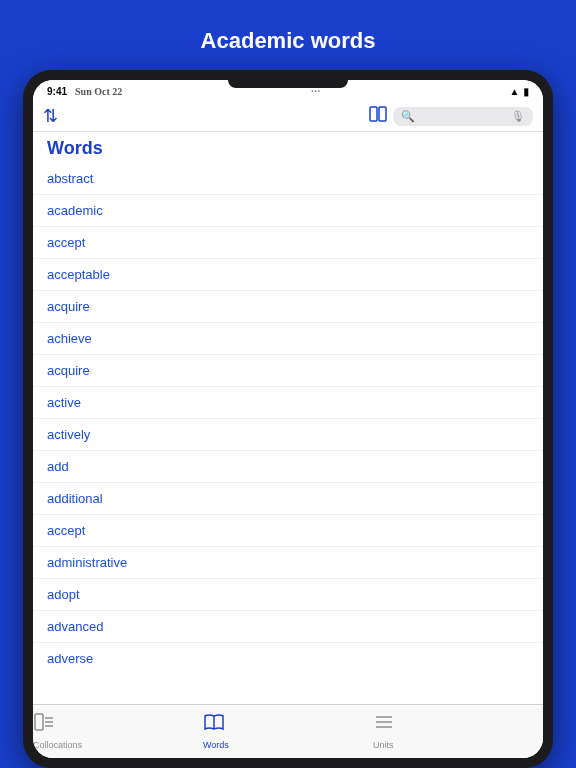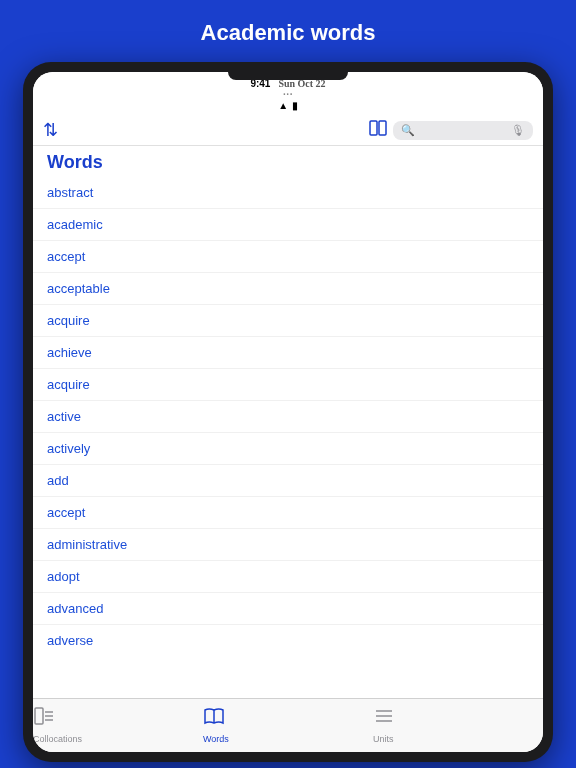--- a/index.html
+++ b/index.html
@@ -13,21 +13,21 @@
       flex-direction: column;
       align-items: center;
     }
 
     
     .page-title {
       color: white;
       font-size: 22px;
       font-weight: 700;
       text-align: center;
-      padding: 20px 0 16px;
+      padding: 28px 0 16px;
       width: 100%;
     }
 
     
     .device-frame {
       width: 530px;
       height: 700px;
       background: #1c1c1e;
       border-radius: 28px;
       padding: 10px;
@@ -63,21 +63,20 @@
     .status-bar {
       display: flex;
       justify-content: space-between;
       align-items: center;
       padding: 6px 14px 4px;
       background: #ffffff;
       font-size: 10px;
       font-weight: 600;
       color: #000;
       flex-shrink: 0;
-      flex-direction: column;
     }
     .status-time { font-size: 10px; font-weight: 600; }
     .status-date { font-size: 10px; color: #555; margin-left: 4px; font-family: Liberation Serif, serif; }
     .status-right {
       display: flex;
       align-items: center;
       gap: 4px;
     }
     .wifi-icon, .battery-icon {
       font-size: 10px;
@@ -242,20 +241,21 @@
     <div class="word-item">abstract</div>
         <div class="word-item">academic</div>
         <div class="word-item">accept</div>
         <div class="word-item">acceptable</div>
         <div class="word-item">acquire</div>
         <div class="word-item">achieve</div>
         <div class="word-item">acquire</div>
         <div class="word-item">active</div>
         <div class="word-item">actively</div>
         <div class="word-item">add</div>
+        <div class="word-item">additional</div>
         <div class="word-item">accept</div>
         <div class="word-item">administrative</div>
         <div class="word-item">adopt</div>
         <div class="word-item">advanced</div>
         <div class="word-item">adverse</div>
       </div>
 
     <div class="tab-bar" id="tab-bar-container">
     <div class="tab-item">
           <div class="tab-icon"><svg width="22" height="22" viewBox="0 0 22 22" fill="none">

